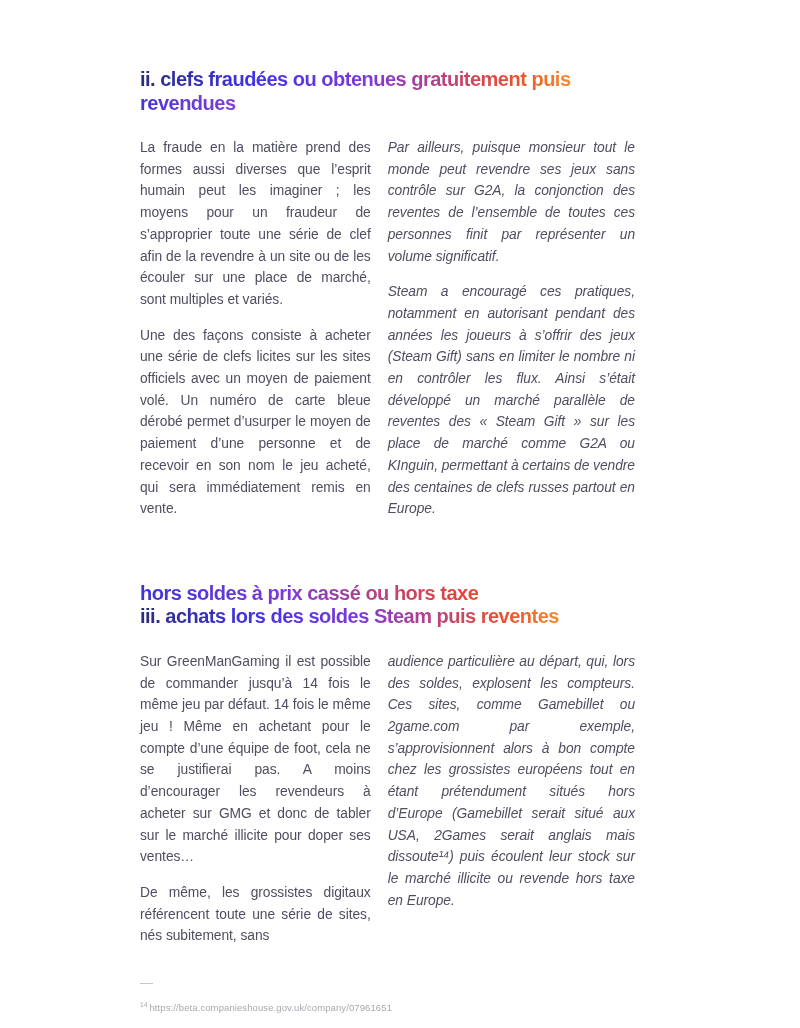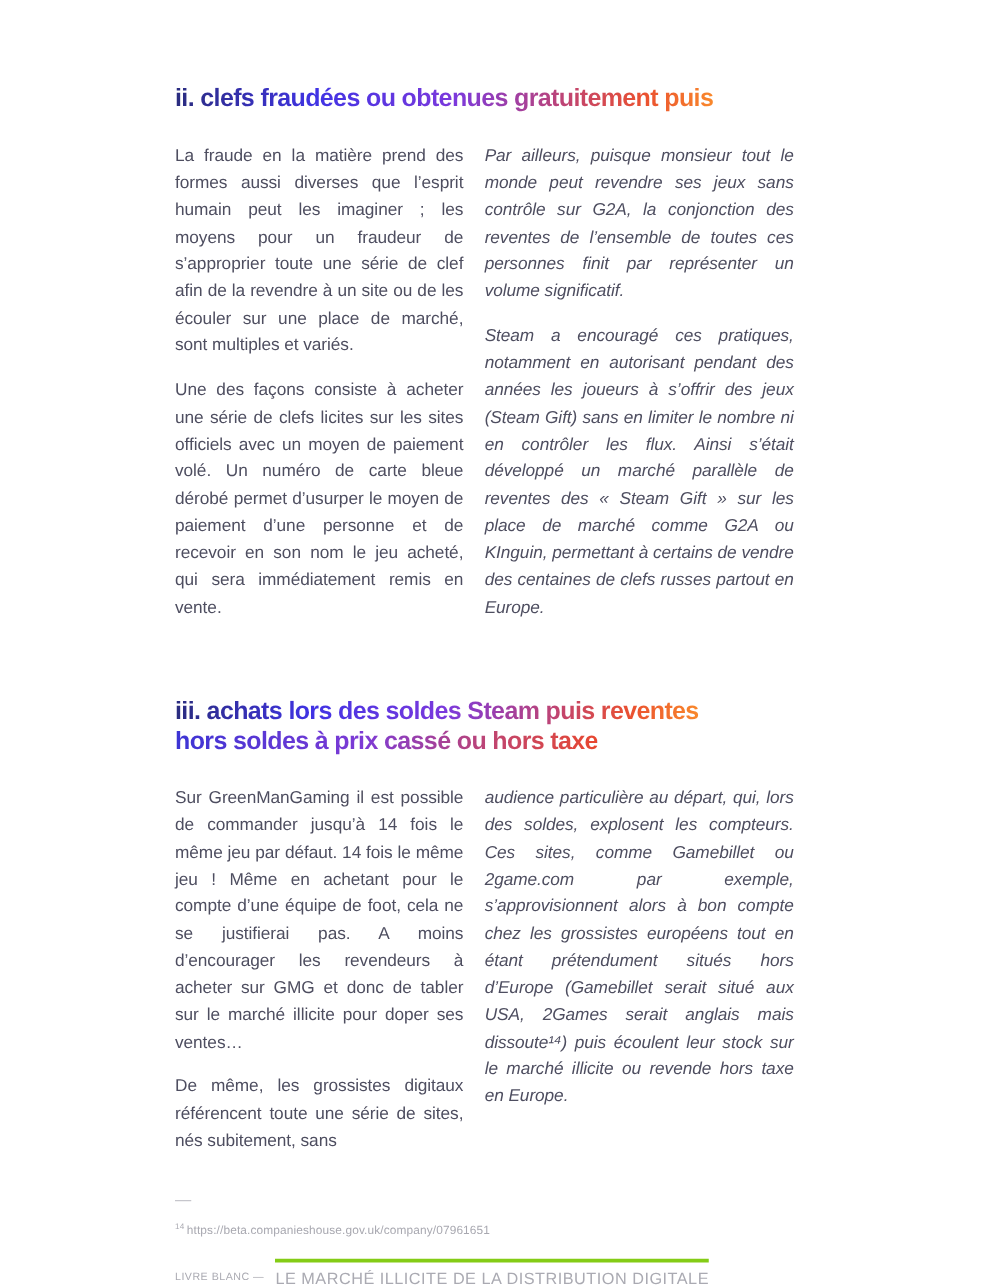--- a/index.html
+++ b/index.html
@@ -71,37 +71,38 @@
   }
 </style>
 </head>
 <body>
 
 <div class="page">
 
   <section>
     <h2 class="heading">
       <span class="hline"><span class="grad g-s0-l1">ii. clefs fraudées ou obtenues gratuitement puis</span></span>
+      <span class="hline"><span class="grad g-s0-l2">revendues</span></span>
     </h2>
     <div class="cols">
       <div class="col col-left">
         <p>La fraude en la matière prend des formes aussi diverses que l’esprit humain peut les imaginer ; les moyens pour un fraudeur de s’approprier toute une série de clef afin de la revendre à un site ou de les écouler sur une place de marché, sont multiples et variés.</p>
         <p>Une des façons consiste à acheter une série de clefs licites sur les sites officiels avec un moyen de paiement volé. Un numéro de carte bleue dérobé permet d’usurper le moyen de paiement d’une personne et de recevoir en son nom le jeu acheté, qui sera immédiatement remis en vente.</p>
       </div>
       <div class="col col-right">
         <p>Par ailleurs, puisque monsieur tout le monde peut revendre ses jeux sans contrôle sur G2A, la conjonction des reventes de l’ensemble de toutes ces personnes finit par représenter un volume significatif.</p>
         <p>Steam a encouragé ces pratiques, notamment en autorisant pendant des années les joueurs à s’offrir des jeux (Steam Gift) sans en limiter le nombre ni en contrôler les flux. Ainsi s’était développé un marché parallèle de reventes des « Steam Gift » sur les place de marché comme G2A ou KInguin, permettant à certains de vendre des centaines de clefs russes partout en Europe.</p>
       </div>
     </div>
   </section>
 
   <section class="section-iii">
     <h2 class="heading">
+      <span class="hline"><span class="grad g-s1-l2">hors soldes à prix cassé ou hors taxe</span></span>
       <span class="hline"><span class="grad g-s1-l1">iii. achats lors des soldes Steam puis reventes</span></span>
-      <span class="hline"><span class="grad g-s1-l2">hors soldes à prix cassé ou hors taxe</span></span>
     </h2>
     <div class="cols">
       <div class="col col-left">
         <p>Sur GreenManGaming il est possible de commander jusqu’à 14 fois le même jeu par défaut. 14 fois le même jeu ! Même en achetant pour le compte d’une équipe de foot, cela ne se justifierai pas. A moins d’encourager les revendeurs à acheter sur GMG et donc de tabler sur le marché illicite pour doper ses ventes…</p>
         <p>De même, les grossistes digitaux référencent toute une série de sites, nés subitement, sans</p>
       </div>
       <div class="col col-right">
         <p>audience particulière au départ, qui, lors des soldes, explosent les compteurs. Ces sites, comme Gamebillet ou 2game.com par exemple, s’approvisionnent alors à bon compte chez les grossistes européens tout en étant prétendument situés hors d’Europe (Gamebillet serait situé aux USA, 2Games serait anglais mais dissoute¹⁴) puis écoulent leur stock sur le marché illicite ou revende hors taxe en Europe.</p>
       </div>
     </div>

